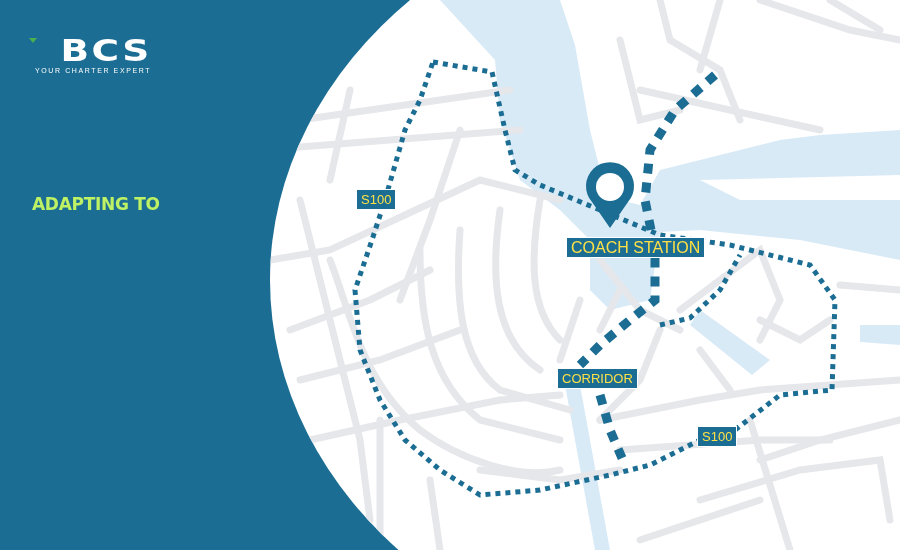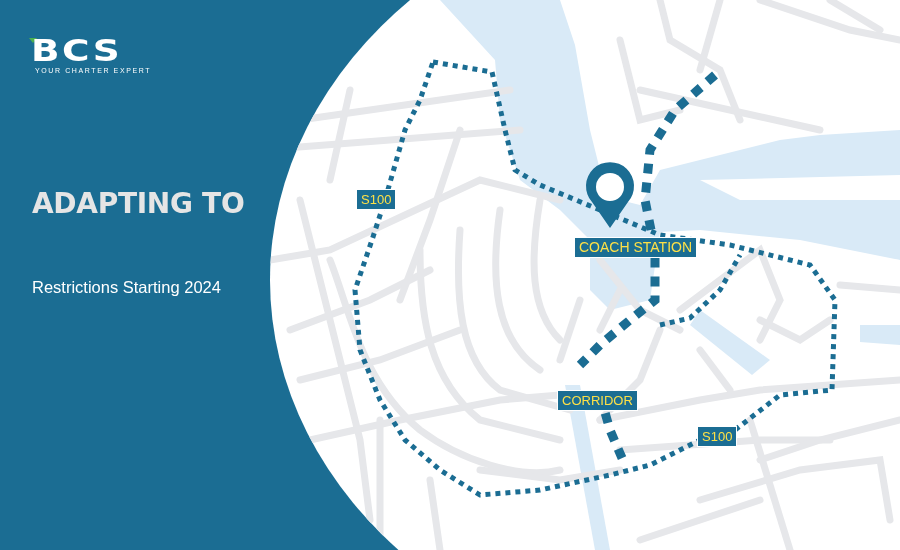--- a/index.html
+++ b/index.html
@@ -1,25 +1,25 @@
 <!DOCTYPE html>
 <html><head>
 <meta charset="utf-8">
 <style>
   html,body{margin:0;padding:0;}
   body{width:900px;height:550px;overflow:hidden;background:#1b6d93;font-family:"Liberation Sans",sans-serif;position:relative;}
   .map{position:absolute;left:0;top:0;width:900px;height:550px;}
-  .brand{position:absolute;left:31px;top:38px;color:#fff;}
+  .brand{position:absolute;left:31px;top:38px;color:#fff;text-align:center;}
   .brand .logo{font-family:"DejaVu Sans",sans-serif;font-weight:bold;font-size:30px;letter-spacing:2px;line-height:26px;transform:scaleX(1.25);transform-origin:left;display:block;}
   .brand .tick{position:absolute;left:-2px;top:0px;width:0;height:0;border-left:4px solid transparent;border-right:4px solid transparent;border-top:5px solid #4caf50;}
   .brand .tag{font-size:7px;letter-spacing:1.6px;margin-top:3px;display:block;padding-left:4px;}
-  .headline{position:absolute;left:32px;top:183px;color:#e5e5e5;font-family:"DejaVu Sans",sans-serif;font-weight:bold;font-size:28px;line-height:42px;letter-spacing:-0.3px;}
+  .headline{position:absolute;left:32px;top:183px;color:#bef264;font-family:"DejaVu Sans",sans-serif;font-weight:bold;font-size:17px;line-height:42px;letter-spacing:-0.3px;}
   .sub{position:absolute;left:32px;top:277px;color:#fff;font-size:16.5px;line-height:21px;}
   .label{position:absolute;background:#1b6d93;color:#fde047;font-size:13px;padding:2px 4px;line-height:15px;border:1px solid #fff;}
-  .label.small{font-size:14px;margin-left:8px;}
+  .label.small{font-size:16px;}
 </style>
 </head>
 <body>
 
 <svg class="map" viewBox="0 0 900 550" width="900" height="550">
   <defs>
     <clipPath id="mapclip">
       <ellipse cx="760" cy="280" rx="490" ry="400"></ellipse>
     </clipPath>
   </defs>
@@ -93,19 +93,18 @@
   <span class="tick"></span>
   <span class="logo">BCS</span>
   <span class="tag">YOUR CHARTER EXPERT</span>
 </div>
 
 <div class="headline">
   <div>ADAPTING TO</div>
 </div>
 
 <div class="sub">
-  <div>Restrictions Starting 2024</div>
 </div>
 
 <div class="label" style="left:356px;top:189px;">S100</div>
 <div class="label small" style="left:566px;top:237px;">COACH STATION</div>
-<div class="label" style="left:557px;top:368px;margin-top:22px;">CORRIDOR</div>
+<div class="label" style="left:557px;top:368px;">CORRIDOR</div>
 <div class="label" style="left:697px;top:426px;">S100</div>
 
 </body></html>

